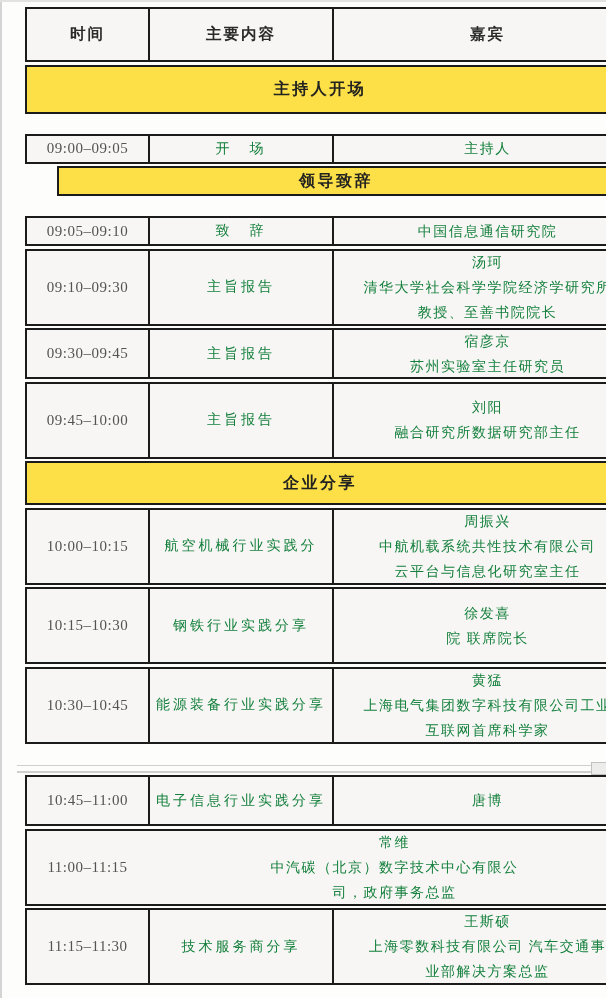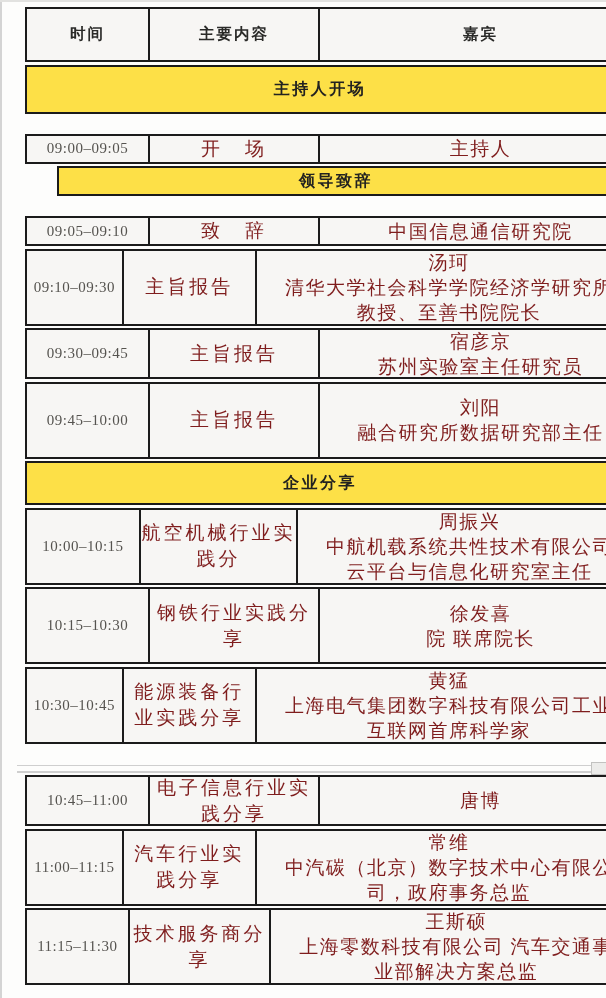--- a/index.html
+++ b/index.html
@@ -16,24 +16,24 @@
   .sheet{position:absolute;left:25px;top:7px;width:590px;}
 
   .row{
     display:flex;align-items:stretch;box-sizing:border-box;
     border:2.5px solid #1b1b1b;margin-bottom:2.5px;
     background:#f7f6f4;
   }
   .cell{
     display:flex;align-items:center;justify-content:center;
     box-sizing:border-box;text-align:center;
-    color:#7f1d1d;font-size:19px;
+    color:#15803d;font-size:14px;
   }
   .cell.time{width:121px;letter-spacing:.5px;font-size:15px;color:#55534f;}
-  .cell.content{width:172px;border-left:2.5px solid #1b1b1b;border-right:2.5px solid #1b1b1b;letter-spacing:3px;}
+  .cell.content{width:186px;border-left:2.5px solid #1b1b1b;border-right:2.5px solid #1b1b1b;letter-spacing:3px;}
   .cell.guest{flex:1;flex-direction:column;letter-spacing:1.5px;padding-left:28px;}
   .gline{line-height:25px;white-space:nowrap;}
 
   .hdr{height:55px;}
   .hdr .cell{font-weight:bold;color:#2a2a28;font-size:15.5px;letter-spacing:2px;}
 
   .banner{
     background:#fde047;align-items:center;justify-content:center;
   }
   .banner-lg{height:49px;}
@@ -162,21 +162,20 @@
   <div class="table2">
       <div class="row item lines-2">
         <div class="cell time">10:45–11:00</div>
         <div class="cell content">电子信息行业实践分享</div>
         <div class="cell guest">
           <div class="gline">唐博</div>
         </div>
       </div>
       <div class="row item lines-3">
         <div class="cell time">11:00–11:15</div>
-        <div class="cell content">汽车行业实践分享</div>
         <div class="cell guest">
           <div class="gline">常维</div>
           <div class="gline">中汽碳（北京）数字技术中心有限公</div>
           <div class="gline">司，政府事务总监</div>
         </div>
       </div>
       <div class="row item lines-3">
         <div class="cell time">11:15–11:30</div>
         <div class="cell content">技术服务商分享</div>
         <div class="cell guest">

